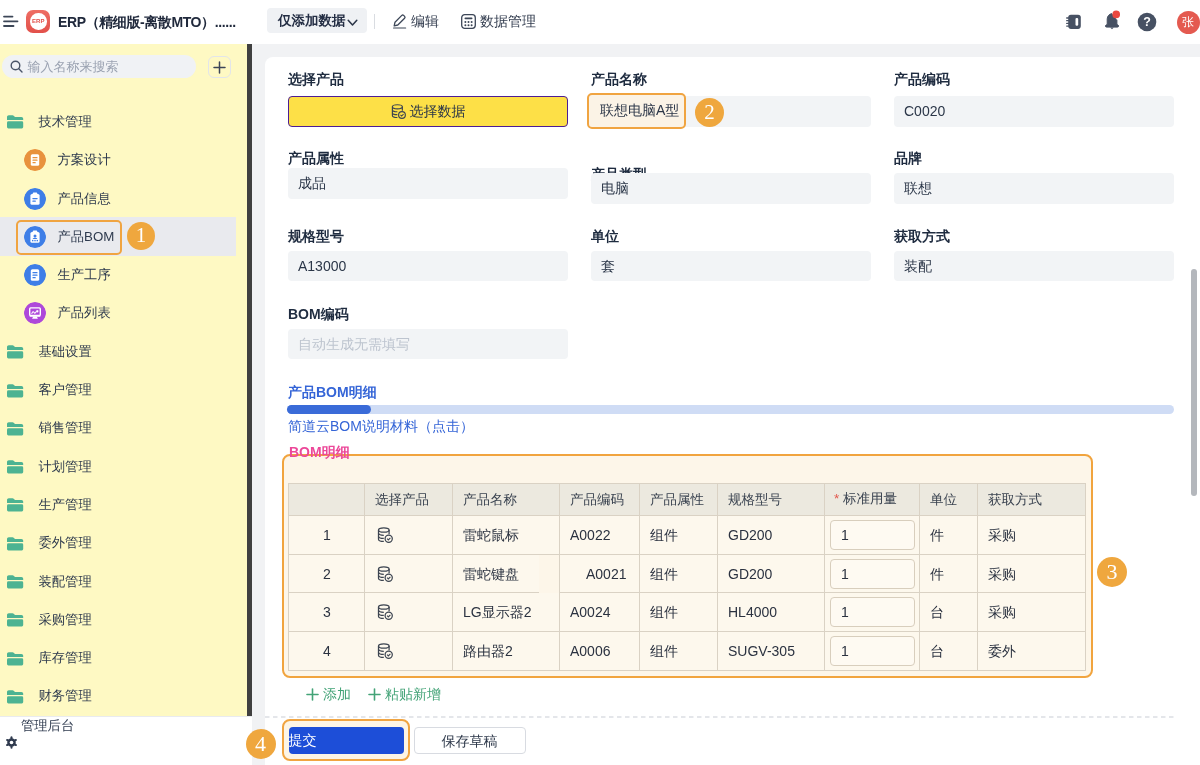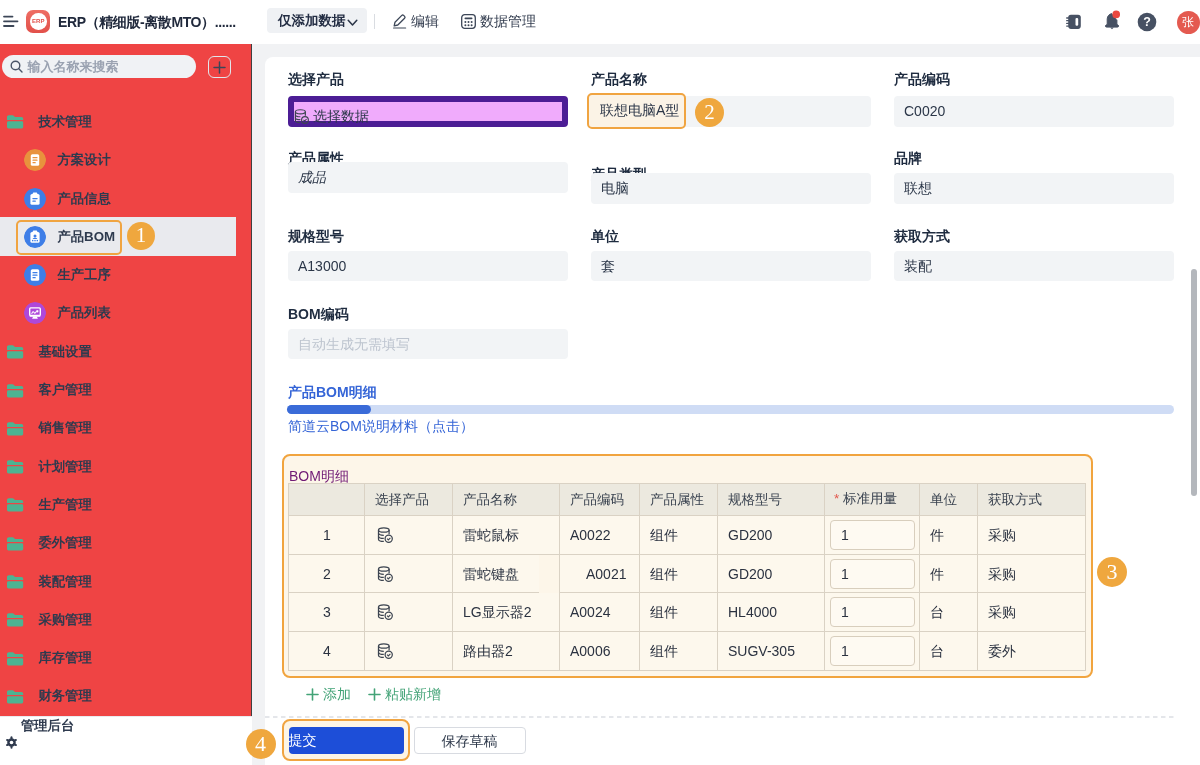--- a/index.html
+++ b/index.html
@@ -6,21 +6,21 @@
   html,body { width:1200px; height:765px; overflow:hidden; }
   body { font-family:"Liberation Sans", sans-serif; position:relative; background:#fff; }
   .abs { position:absolute; }
   
   #nav { left:0; top:0; width:1200px; height:45px; background:#fff; border-bottom:1px solid #e9ebef; }
   #title { left:58px; top:14px; font-size:14px; font-weight:bold; color:#20293c; letter-spacing:-0.4px; }
   #chip { left:267px; top:8px; width:100px; height:25px; background:#eff1f4; border-radius:4px; color:#242e44; font-size:13.5px; font-weight:bold; line-height:25px; padding-left:11px; }
   #navdiv { left:374px; top:14px; width:1px; height:15px; background:#d9dce1; }
   .navitem { top:13px; font-size:14px; color:#333d4f; }
   
-  #side { left:0; top:44px; width:252px; height:721px; background:#ef4444; border-right:1px solid #404040;font-weight:bold; }
+  #side { left:0; top:44px; width:252px; height:721px; background:#fef9c3; border-right:5px solid #404040; }
   #search { left:2px; top:11px; width:194px; height:23px; border-radius:11.5px; background:#f0f2f5; color:#9aa2b1; font-size:13px; line-height:23px; padding-left:25.5px; }
   #addbtn { left:208px; top:12px; width:23px; height:22px; border:1px solid #e2e5ea; border-radius:6px; }
   .mrow { left:0; width:252px; height:38.3px; }
   .mtext { position:absolute; top:50%; transform:translateY(-50%); font-size:13.3px; color:#2e3a4e; white-space:nowrap; }
   .lv1 .mtext { left:38.5px; }
   .lv2 .mtext { left:57.5px; }
   .cicon { position:absolute; left:24px; top:50%; margin-top:-11px; width:22px; height:22px; border-radius:50%; }
   .ficon { position:absolute; left:6px; top:50%; margin-top:-7.5px; width:18px; height:15px; }
   #hirow { left:0; top:173px; width:236px; height:39px; background:#e9eaee; }
   #hibox { left:16px; top:175.5px; width:106px; height:35px; border:2.5px solid #f0a441; border-radius:5px; }
@@ -262,60 +262,60 @@
     <div class="abs" style="left:21px;top:0;font-size:13.3px;color:#2e3a4e;">管理后台</div>
   </div>
 </div>
 
 <div class="abs badge" style="left:127px;top:222px;width:28px;height:28px;font-size:21px;line-height:27px;">1</div>
 
 <div class="abs" id="mainbg"></div>
 <div class="abs" id="panel"></div>
 <div id="form">
     <div class="abs flabel" style="left:288px;top:70.5px;z-index:3">选择产品</div>
-    <div class="abs" style="left:288px;top:96px;width:280px;height:30.5px;border:6px solid #4c1d95;border-radius:4px;background:#f0abfc;line-height:29px;font-size:14px;color:#2b3648;z-index:3"><svg width="15" height="15" viewBox="0 0 16 16" style="vertical-align:-3px">
+    <div class="abs" style="left:288px;top:96px;width:280px;height:30.5px;border:1px solid #4c1d95;border-radius:4px;background:#fde047;text-align:center;line-height:29px;font-size:14px;color:#2b3648;z-index:3"><svg width="15" height="15" viewBox="0 0 16 16" style="vertical-align:-3px">
   <g stroke="#3d4551" fill="none" stroke-width="1.25">
     <ellipse cx="6.8" cy="3" rx="5.3" ry="2.2"></ellipse>
     <path d="M1.5 3 L1.5 12.2 C1.5 13.4 3.9 14.4 6.8 14.4"></path>
     <path d="M12.1 3 L12.1 7.2"></path>
     <path d="M1.5 6.1 C1.5 7.3 3.9 8.3 6.8 8.3"></path>
     <path d="M1.5 9.2 C1.5 10.4 3.9 11.4 6.8 11.4"></path>
     <circle cx="11.7" cy="11.7" r="3.6"></circle>
     <path d="M10.1 11.7 L11.3 12.9 L13.4 10.8" stroke-width="1.1"></path>
   </g>
 </svg>&nbsp;选择数据</div>
     <div class="abs flabel" style="left:591px;top:70.5px;z-index:3">产品名称</div>
     <div class="abs finput" style="left:591px;top:96px;z-index:3"></div>
     <div class="abs" style="left:587px;top:93px;width:99px;height:36px;border:2.5px solid #f0a441;border-radius:5px;background:#fbf3e6;z-index:4;font-size:14px;color:#2b3648;line-height:31px;padding-left:11px;">联想电脑A型</div>
     <div class="abs badge" style="left:695px;top:98px;width:29px;height:29px;font-size:21px;line-height:28px;">2</div>
     <div class="abs flabel" style="left:894px;top:70.5px;z-index:3">产品编码</div>
     <div class="abs finput" style="left:894px;top:96px;z-index:3;">C0020</div>
     <div class="abs flabel" style="left:288px;top:149.5px;z-index:3">产品属性</div>
-    <div class="abs finput" style="left:288px;top:162px;z-index:3;font-style:italic;">成品</div>
+    <div class="abs finput" style="left:288px;top:168px;z-index:3;">成品</div>
     <div class="abs flabel" style="left:591px;top:166px;z-index:3">产品类型</div>
     <div class="abs finput" style="left:591px;top:173px;z-index:3;">电脑</div>
     <div class="abs flabel" style="left:894px;top:149.5px;z-index:3">品牌</div>
     <div class="abs finput" style="left:894px;top:173px;z-index:3;">联想</div>
     <div class="abs flabel" style="left:288px;top:227.5px;z-index:3">规格型号</div>
     <div class="abs finput" style="left:288px;top:250.5px;z-index:3;">A13000</div>
     <div class="abs flabel" style="left:591px;top:227.5px;z-index:3">单位</div>
     <div class="abs finput" style="left:591px;top:250.5px;z-index:3;">套</div>
     <div class="abs flabel" style="left:894px;top:227.5px;z-index:3">获取方式</div>
     <div class="abs finput" style="left:894px;top:250.5px;z-index:3;">装配</div>
     <div class="abs flabel" style="left:288px;top:305.5px;z-index:3">BOM编码</div>
     <div class="abs finput" style="left:288px;top:328.5px;z-index:3;color:#bdc4cf;">自动生成无需填写</div>
   </div>
 
 <div class="abs blue" style="left:288px;top:384px;font-size:14px;font-weight:bold;z-index:3">产品BOM明细</div>
 <div class="abs" style="left:287px;top:405px;width:887px;height:8.5px;border-radius:4.5px;background:#cfdcf5;z-index:3"></div>
 <div class="abs" style="left:287px;top:404.5px;width:84px;height:9.5px;border-radius:5px;background:#3a6bd8;z-index:3"></div>
 <div class="abs blue" style="left:288px;top:418px;font-size:14px;z-index:3">简道云BOM说明材料（点击）</div>
 
 <div class="abs" style="left:281.5px;top:453.5px;width:811px;height:224px;border:2.5px solid #f1a43e;border-radius:8px;background:#fdf6e9;z-index:3"></div>
-<div class="abs" style="left:289px;top:468px;font-size:14px;font-weight:normal;color:#701a75;z-index:4">BOM明细</div>
+<div class="abs" style="left:289px;top:444px;font-size:14px;font-weight:bold;color:#ec4899;z-index:4">BOM明细</div>
 <div id="bomtable">
     <div class="abs" style="left:288px;top:483px;width:77px;height:33px;background:#ece9df;border:1px solid #dad2c4;border-right:none;z-index:4;font-size:13.5px;color:#3a4350;line-height:32px;padding-left:10px;"></div>
     <div class="abs" style="left:364px;top:483px;width:89px;height:33px;background:#ece9df;border:1px solid #dad2c4;border-right:none;z-index:4;font-size:13.5px;color:#3a4350;line-height:32px;padding-left:10px;">选择产品</div>
     <div class="abs" style="left:452px;top:483px;width:108px;height:33px;background:#ece9df;border:1px solid #dad2c4;border-right:none;z-index:4;font-size:13.5px;color:#3a4350;line-height:32px;padding-left:10px;">产品名称</div>
     <div class="abs" style="left:559px;top:483px;width:81px;height:33px;background:#ece9df;border:1px solid #dad2c4;border-right:none;z-index:4;font-size:13.5px;color:#3a4350;line-height:32px;padding-left:10px;">产品编码</div>
     <div class="abs" style="left:639px;top:483px;width:79px;height:33px;background:#ece9df;border:1px solid #dad2c4;border-right:none;z-index:4;font-size:13.5px;color:#3a4350;line-height:32px;padding-left:10px;">产品属性</div>
     <div class="abs" style="left:717px;top:483px;width:108px;height:33px;background:#ece9df;border:1px solid #dad2c4;border-right:none;z-index:4;font-size:13.5px;color:#3a4350;line-height:32px;padding-left:10px;">规格型号</div>
     <div class="abs" style="left:824px;top:483px;width:96px;height:33px;background:#ece9df;border:1px solid #dad2c4;border-right:none;z-index:4;font-size:13.5px;color:#3a4350;line-height:32px;padding-left:10px;"></div>
     <div class="abs" style="left:919px;top:483px;width:59px;height:33px;background:#ece9df;border:1px solid #dad2c4;border-right:none;z-index:4;font-size:13.5px;color:#3a4350;line-height:32px;padding-left:10px;">单位</div>
     <div class="abs" style="left:977px;top:483px;width:109px;height:33px;background:#ece9df;border:1px solid #dad2c4;border-right:1px solid #dad2c4;z-index:4;font-size:13.5px;color:#3a4350;line-height:32px;padding-left:10px;">获取方式</div>

